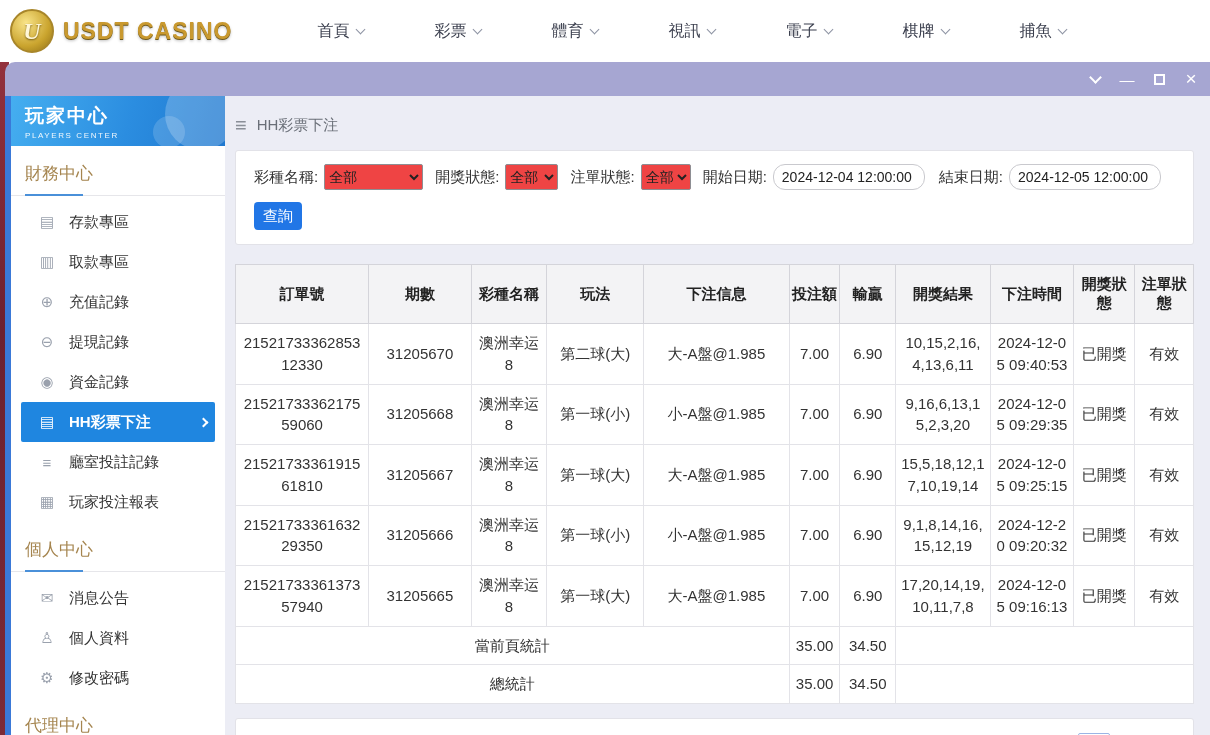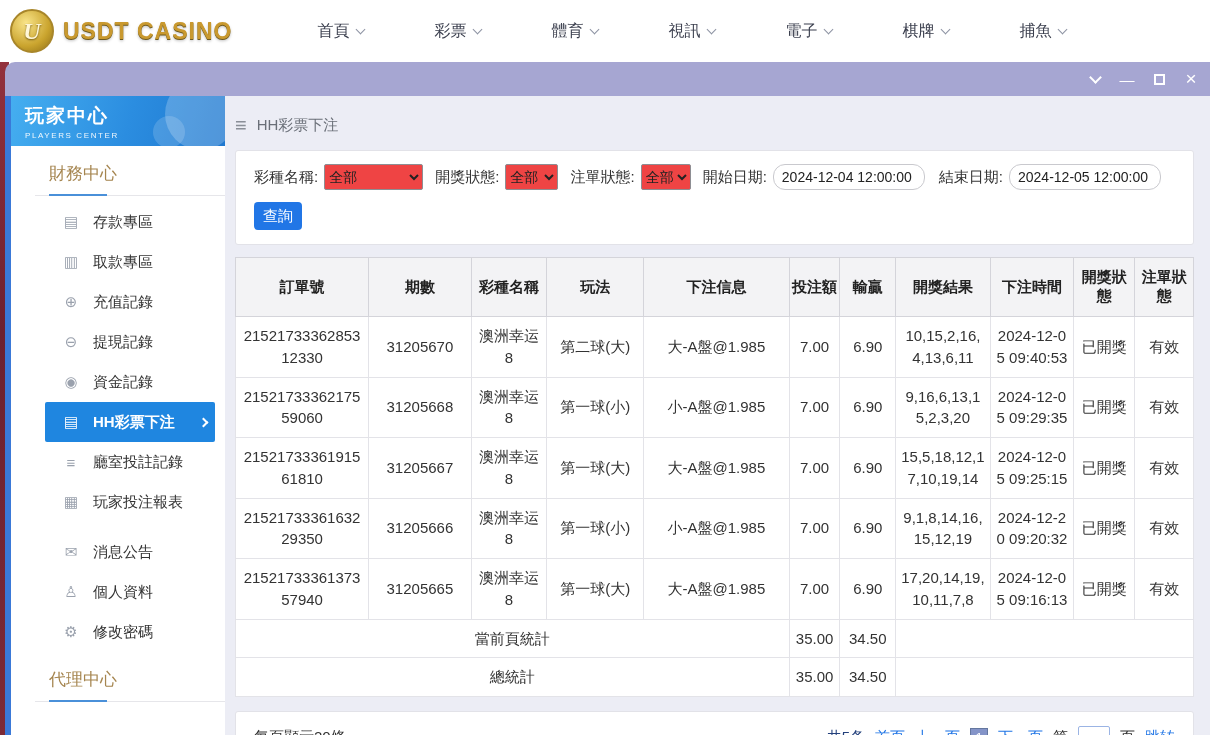--- a/index.html
+++ b/index.html
@@ -45,21 +45,21 @@
   
   .sidebar { width:214px; background:#fff; padding-top:0; overflow:hidden; flex:0 0 214px; }
   .sb-header { height:50px; background:linear-gradient(105deg,#45aef0 0%,#2b8de0 55%,#1f78cf 100%);
     position:relative; overflow:hidden; color:#fff; padding:7px 0 0 14px; }
   .sb-header::before { content:''; position:absolute; right:-12px; top:-18px; width:72px; height:72px;
     border-radius:50%; background:rgba(255,255,255,.22); }
   .sb-header::after { content:''; position:absolute; right:40px; top:20px; width:32px; height:32px;
     border-radius:50%; background:rgba(255,255,255,.16); }
   .sb-title-cn { font-size:19px; font-weight:bold; letter-spacing:2px; }
   .sb-title-en { font-size:8px; letter-spacing:1.6px; opacity:.92; margin-top:2px; }
-  .sb-section { margin-top:10px;margin-left:24px; }
+  .sb-section { margin-top:10px; }
   .sb-sec-title { position:relative; font-size:17px; color:var(--section-title,#a5854f);
     padding:6px 0 10px 14px; border-bottom:1px solid #e6e6ea; margin-bottom:6px; }
   .sb-sec-title::after { content:''; position:absolute; left:14px; bottom:-1px; width:58px; height:2px;
     background:#4a90d9; }
   .sb-item { display:flex; align-items:center; height:40px; margin:0 10px; padding:0 8px 0 16px;
     cursor:pointer; color:#333; }
   .sb-icon { width:20px; font-size:15px; color:#9aa1ad; margin-right:12px; text-align:center; flex:0 0 20px; }
   .sb-label { font-size:15px; white-space:nowrap; }
   .sb-item.active { background:var(--sidebar-active,#1f86e0); color:#fff; border-radius:2px; font-weight:bold; }
   .sb-item.active .sb-icon { color:#fff; }
@@ -79,21 +79,21 @@
   select { height:26px; border:1px solid #8e8e93; background:#ef4444; font-size:14px;
     font-family:inherit; border-radius:2px; color:#222; }
   .sel-lottery { width:112px; margin-right:12px; }
   .sel-draw { width:60px; margin-right:12px; }
   .sel-bet { width:52px; margin-right:12px; }
   .date-input { width:152px; height:26px; border:1px solid #c9c9ce; border-radius:12px; font-size:14px;
     padding:0 8px; color:#222; font-family:inherit; margin-right:14px; background:#fff; }
   .search-btn { margin-top:12px; width:48px; height:28px; background:var(--accent,#2176e6); color:#fff;
     border:none; border-radius:4px; font-size:15px; font-family:inherit; cursor:pointer; }
 
-  .bet-table { width:100%; margin-top:12px; border-collapse:collapse; background:#fff;
+  .bet-table { width:100%; margin-top:19px; border-collapse:collapse; background:#fff;
     table-layout:fixed; border:1px solid #cfcfd6; }
   .bet-table th { background:#f3f3f5; border:1px solid #d4d4da; font-size:15px; font-weight:bold;
     color:#222; padding:10px 1px; }
   .bet-table td { border:1px solid #e3e3e8; font-size:15px; color:#333; text-align:center;
     padding:8px 4px; word-break:break-all; line-height:1.45; background:#fff; }
 
   .footer-bar { margin-top:14px; height:52px; display:flex; align-items:center;
     justify-content:space-between; padding:0 18px; }
   .page-size { font-size:15px; color:#333; }
   .pagination { display:flex; align-items:center; gap:10px; font-size:15px; }
@@ -200,20 +200,21 @@
               <div class="sb-item">
                 <span class="sb-icon">≡</span>
                 <span class="sb-label">廳室投註記錄</span>
               </div>
               <div class="sb-item">
                 <span class="sb-icon">▦</span>
                 <span class="sb-label">玩家投注報表</span>
               </div>
             </div>
             <div class="sb-section">
+              <div class="sb-sec-title">個人中心</div>
               <div class="sb-item">
                 <span class="sb-icon">✉</span>
                 <span class="sb-label">消息公告</span>
               </div>
               <div class="sb-item">
                 <span class="sb-icon">♙</span>
                 <span class="sb-label">個人資料</span>
               </div>
               <div class="sb-item">
                 <span class="sb-icon">⚙</span>

